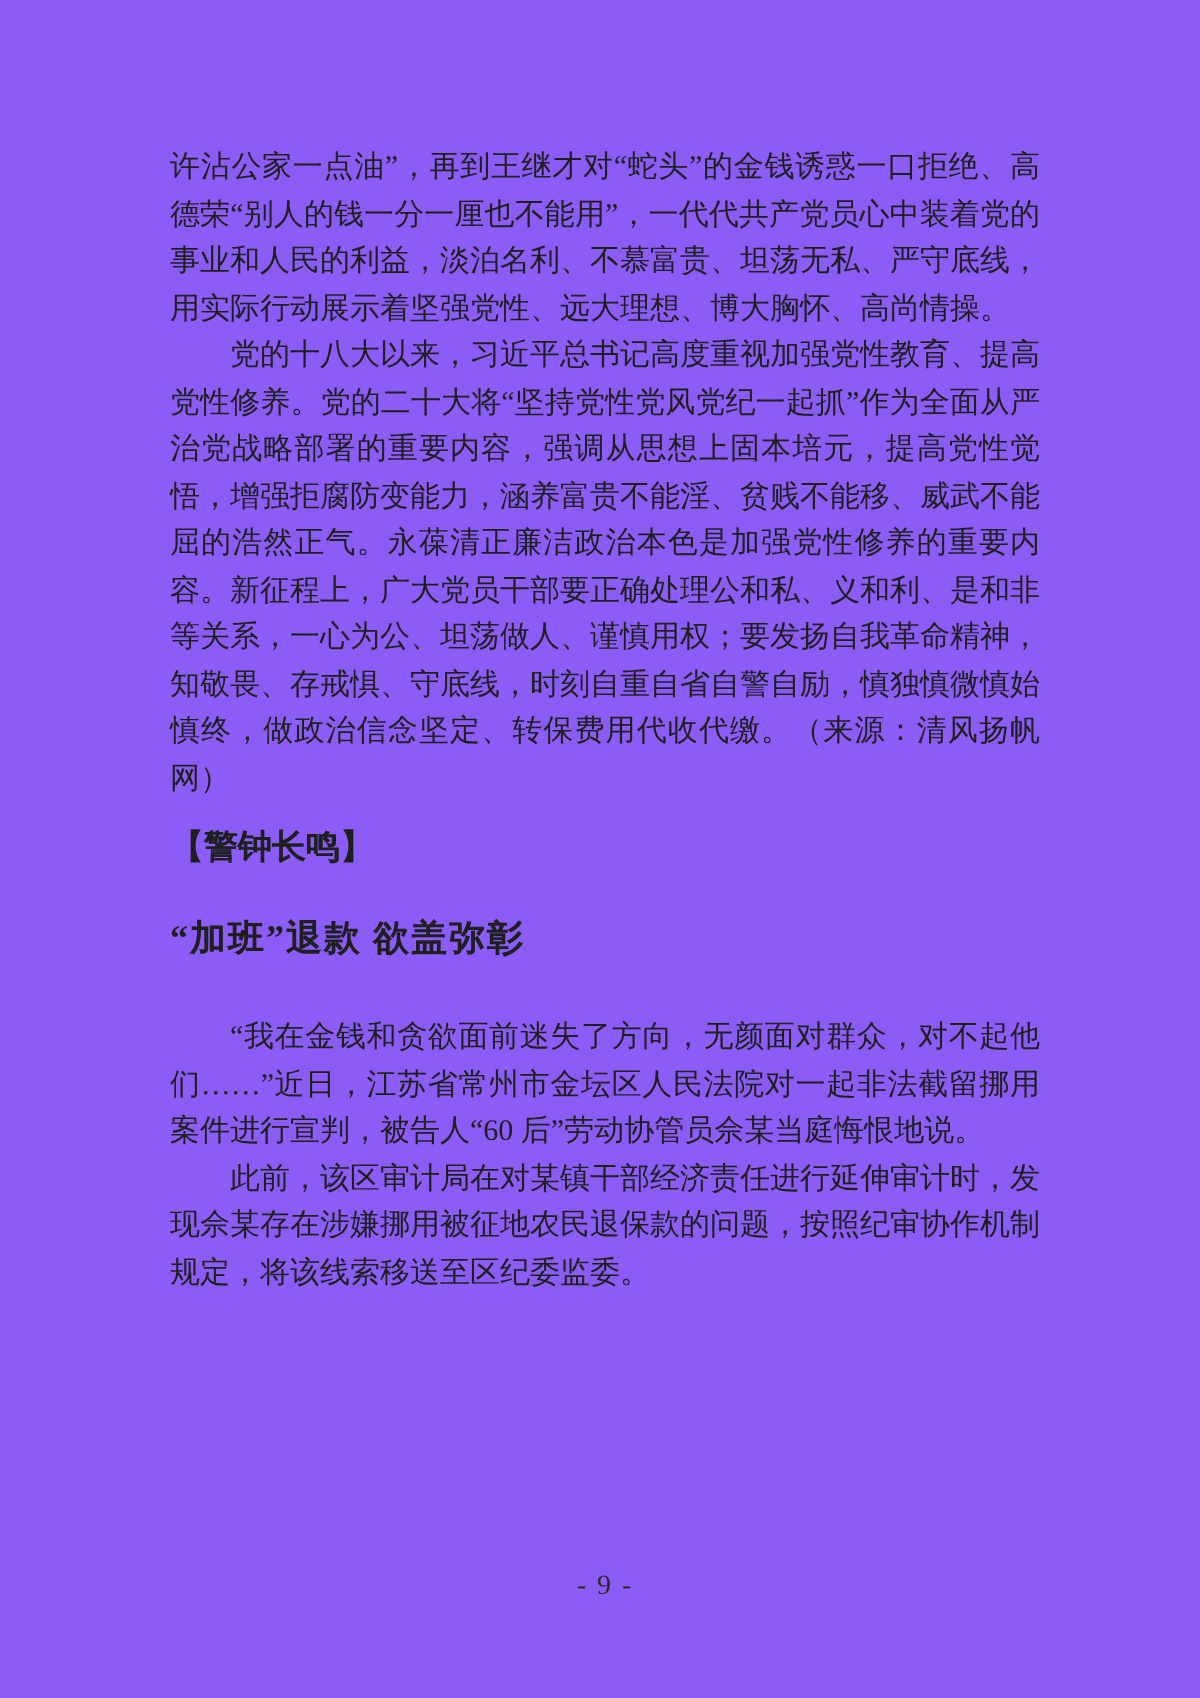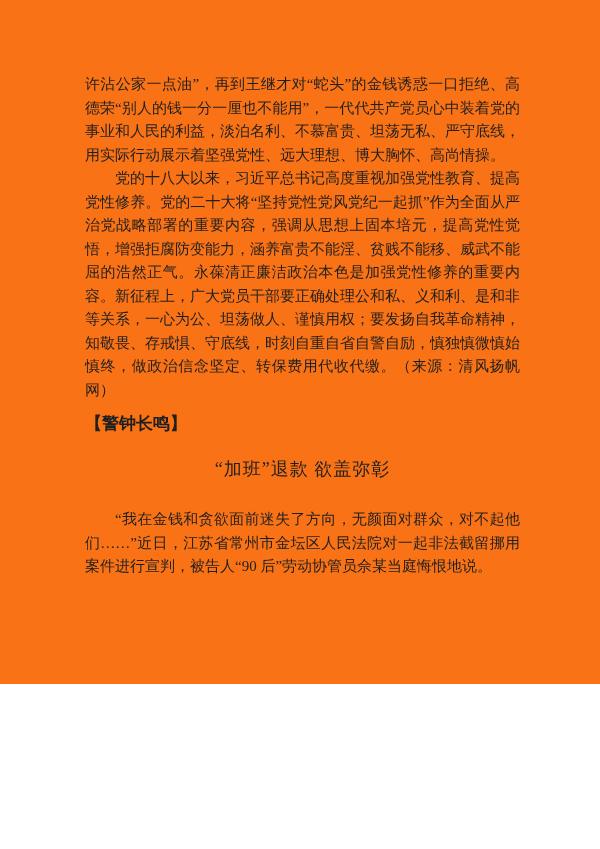--- a/index.html
+++ b/index.html
@@ -3,22 +3,22 @@
 <meta charset="utf-8">
 <style>
   html, body {
     margin: 0;
     padding: 0;
     background: #ffffff;
   }
   .page {
     position: relative;
     width: 600px;
-    height: 684px;
-    background: #f97316;
+    height: 849px;
+    background: #8b5cf6;
     font-family: "Liberation Serif", "DejaVu Serif", serif;
     color: #1f1f1f;
     overflow: hidden;
   }
   .text-block {
     position: absolute;
     left: 85px;
     width: 435px;
   }
   .top-block { top: 73px; }
@@ -38,23 +38,22 @@
     top: 412px;
     font-size: 17px;
     font-weight: bold;
     line-height: 23.5px;
   }
   .article-title {
     position: absolute;
     left: 85px;
     top: 456px;
     width: 435px;
-    text-align: center;
     font-size: 18px;
-    font-weight: normal;
+    font-weight: bold;
     line-height: 27px;
     letter-spacing: 1px;
   }
   .page-number {
     position: absolute;
     left: 85px;
     top: 786px;
     width: 435px;
     text-align: center;
     font-size: 14px;
@@ -70,18 +69,19 @@
   <div class="text-block top-block">
     <p class="par">许沾公家一点油”，再到王继才对“蛇头”的金钱诱惑一口拒绝、高德荣“别人的钱一分一厘也不能用”，一代代共产党员心中装着党的事业和人民的利益，淡泊名利、不慕富贵、坦荡无私、严守底线，用实际行动展示着坚强党性、远大理想、博大胸怀、高尚情操。</p>
     <p class="par indent">党的十八大以来，习近平总书记高度重视加强党性教育、提高党性修养。党的二十大将“坚持党性党风党纪一起抓”作为全面从严治党战略部署的重要内容，强调从思想上固本培元，提高党性觉悟，增强拒腐防变能力，涵养富贵不能淫、贫贱不能移、威武不能屈的浩然正气。永葆清正廉洁政治本色是加强党性修养的重要内容。新征程上，广大党员干部要正确处理公和私、义和利、是和非等关系，一心为公、坦荡做人、谨慎用权；要发扬自我革命精神，知敬畏、存戒惧、守底线，时刻自重自省自警自励，慎独慎微慎始慎终，做政治信念坚定、转保费用代收代缴。（来源：清风扬帆网）</p>
   </div>
 
   <div class="section-header">【警钟长鸣】</div>
 
   <div class="article-title">“加班”退款  欲盖弥彰</div>
 
   <div class="text-block article-block">
-    <p class="par indent">“我在金钱和贪欲面前迷失了方向，无颜面对群众，对不起他们……”近日，江苏省常州市金坛区人民法院对一起非法截留挪用案件进行宣判，被告人“90 后”劳动协管员佘某当庭悔恨地说。</p>
+    <p class="par indent">“我在金钱和贪欲面前迷失了方向，无颜面对群众，对不起他们……”近日，江苏省常州市金坛区人民法院对一起非法截留挪用案件进行宣判，被告人“60 后”劳动协管员佘某当庭悔恨地说。</p>
+    <p class="par indent">此前，该区审计局在对某镇干部经济责任进行延伸审计时，发现佘某存在涉嫌挪用被征地农民退保款的问题，按照纪审协作机制规定，将该线索移送至区纪委监委。</p>
   </div>
 
   <div class="page-number">- 9 -</div>
 
 </div>
 
 </body></html>

